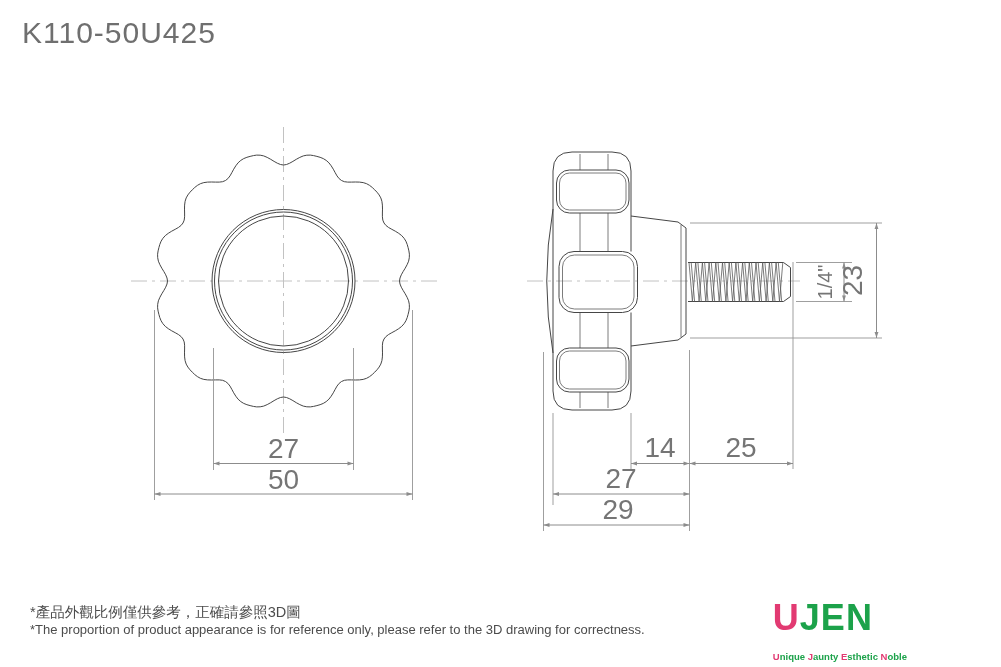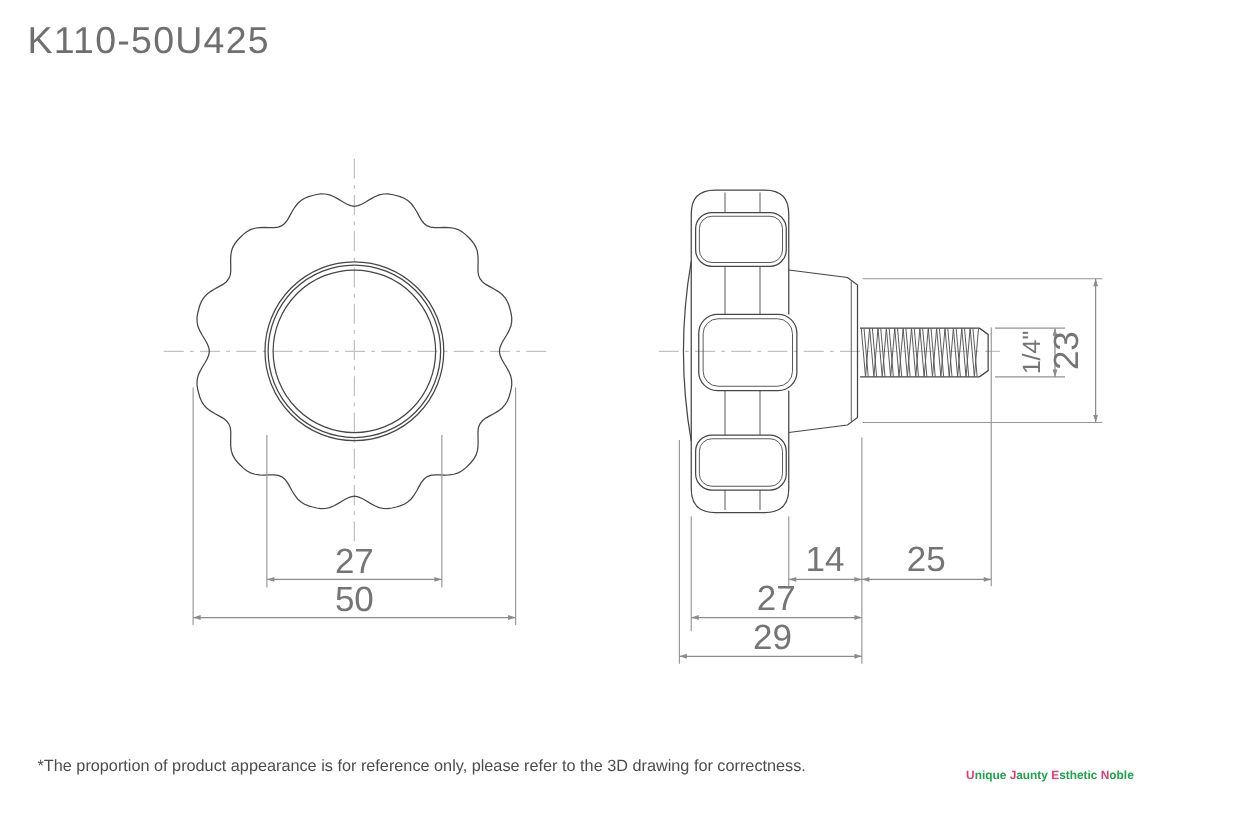--- a/index.html
+++ b/index.html
@@ -105,20 +105,22 @@
       <text class="dimtxt" x="660" y="457" text-anchor="middle">14</text>
       <text class="dimtxt" x="741" y="457" text-anchor="middle">25</text>
       <text class="dimtxt" x="621" y="488" text-anchor="middle">27</text>
       <text class="dimtxt" x="618" y="519" text-anchor="middle">29</text>
       <text class="dimtxt-sm" x="832" y="282" text-anchor="middle" transform="rotate(-90 832 282)">1/4"</text>
       <text class="dimtxt" x="862" y="280.5" text-anchor="middle" transform="rotate(-90 862 280.5)">23</text>
     </g>
   </svg>
 
   <div class="footnote">
+    <div class="zh">*產品外觀比例僅供參考，正確請參照3D圖</div>
     <div class="en">*The proportion of product appearance is for reference only, please refer to the 3D drawing for correctness.</div>
   </div>
 
   <div class="logo">
+    <div class="logo-word"><span class="pk">U</span><span class="gr">JEN</span></div>
     <div class="logo-tag"><span class="pk">U</span><span class="gr">nique </span><span class="pk">J</span><span class="gr">aunty </span><span class="pk">E</span><span class="gr">sthetic </span><span class="pk">N</span><span class="gr">oble</span></div>
   </div>
 
 </div>
 
 </body></html>

